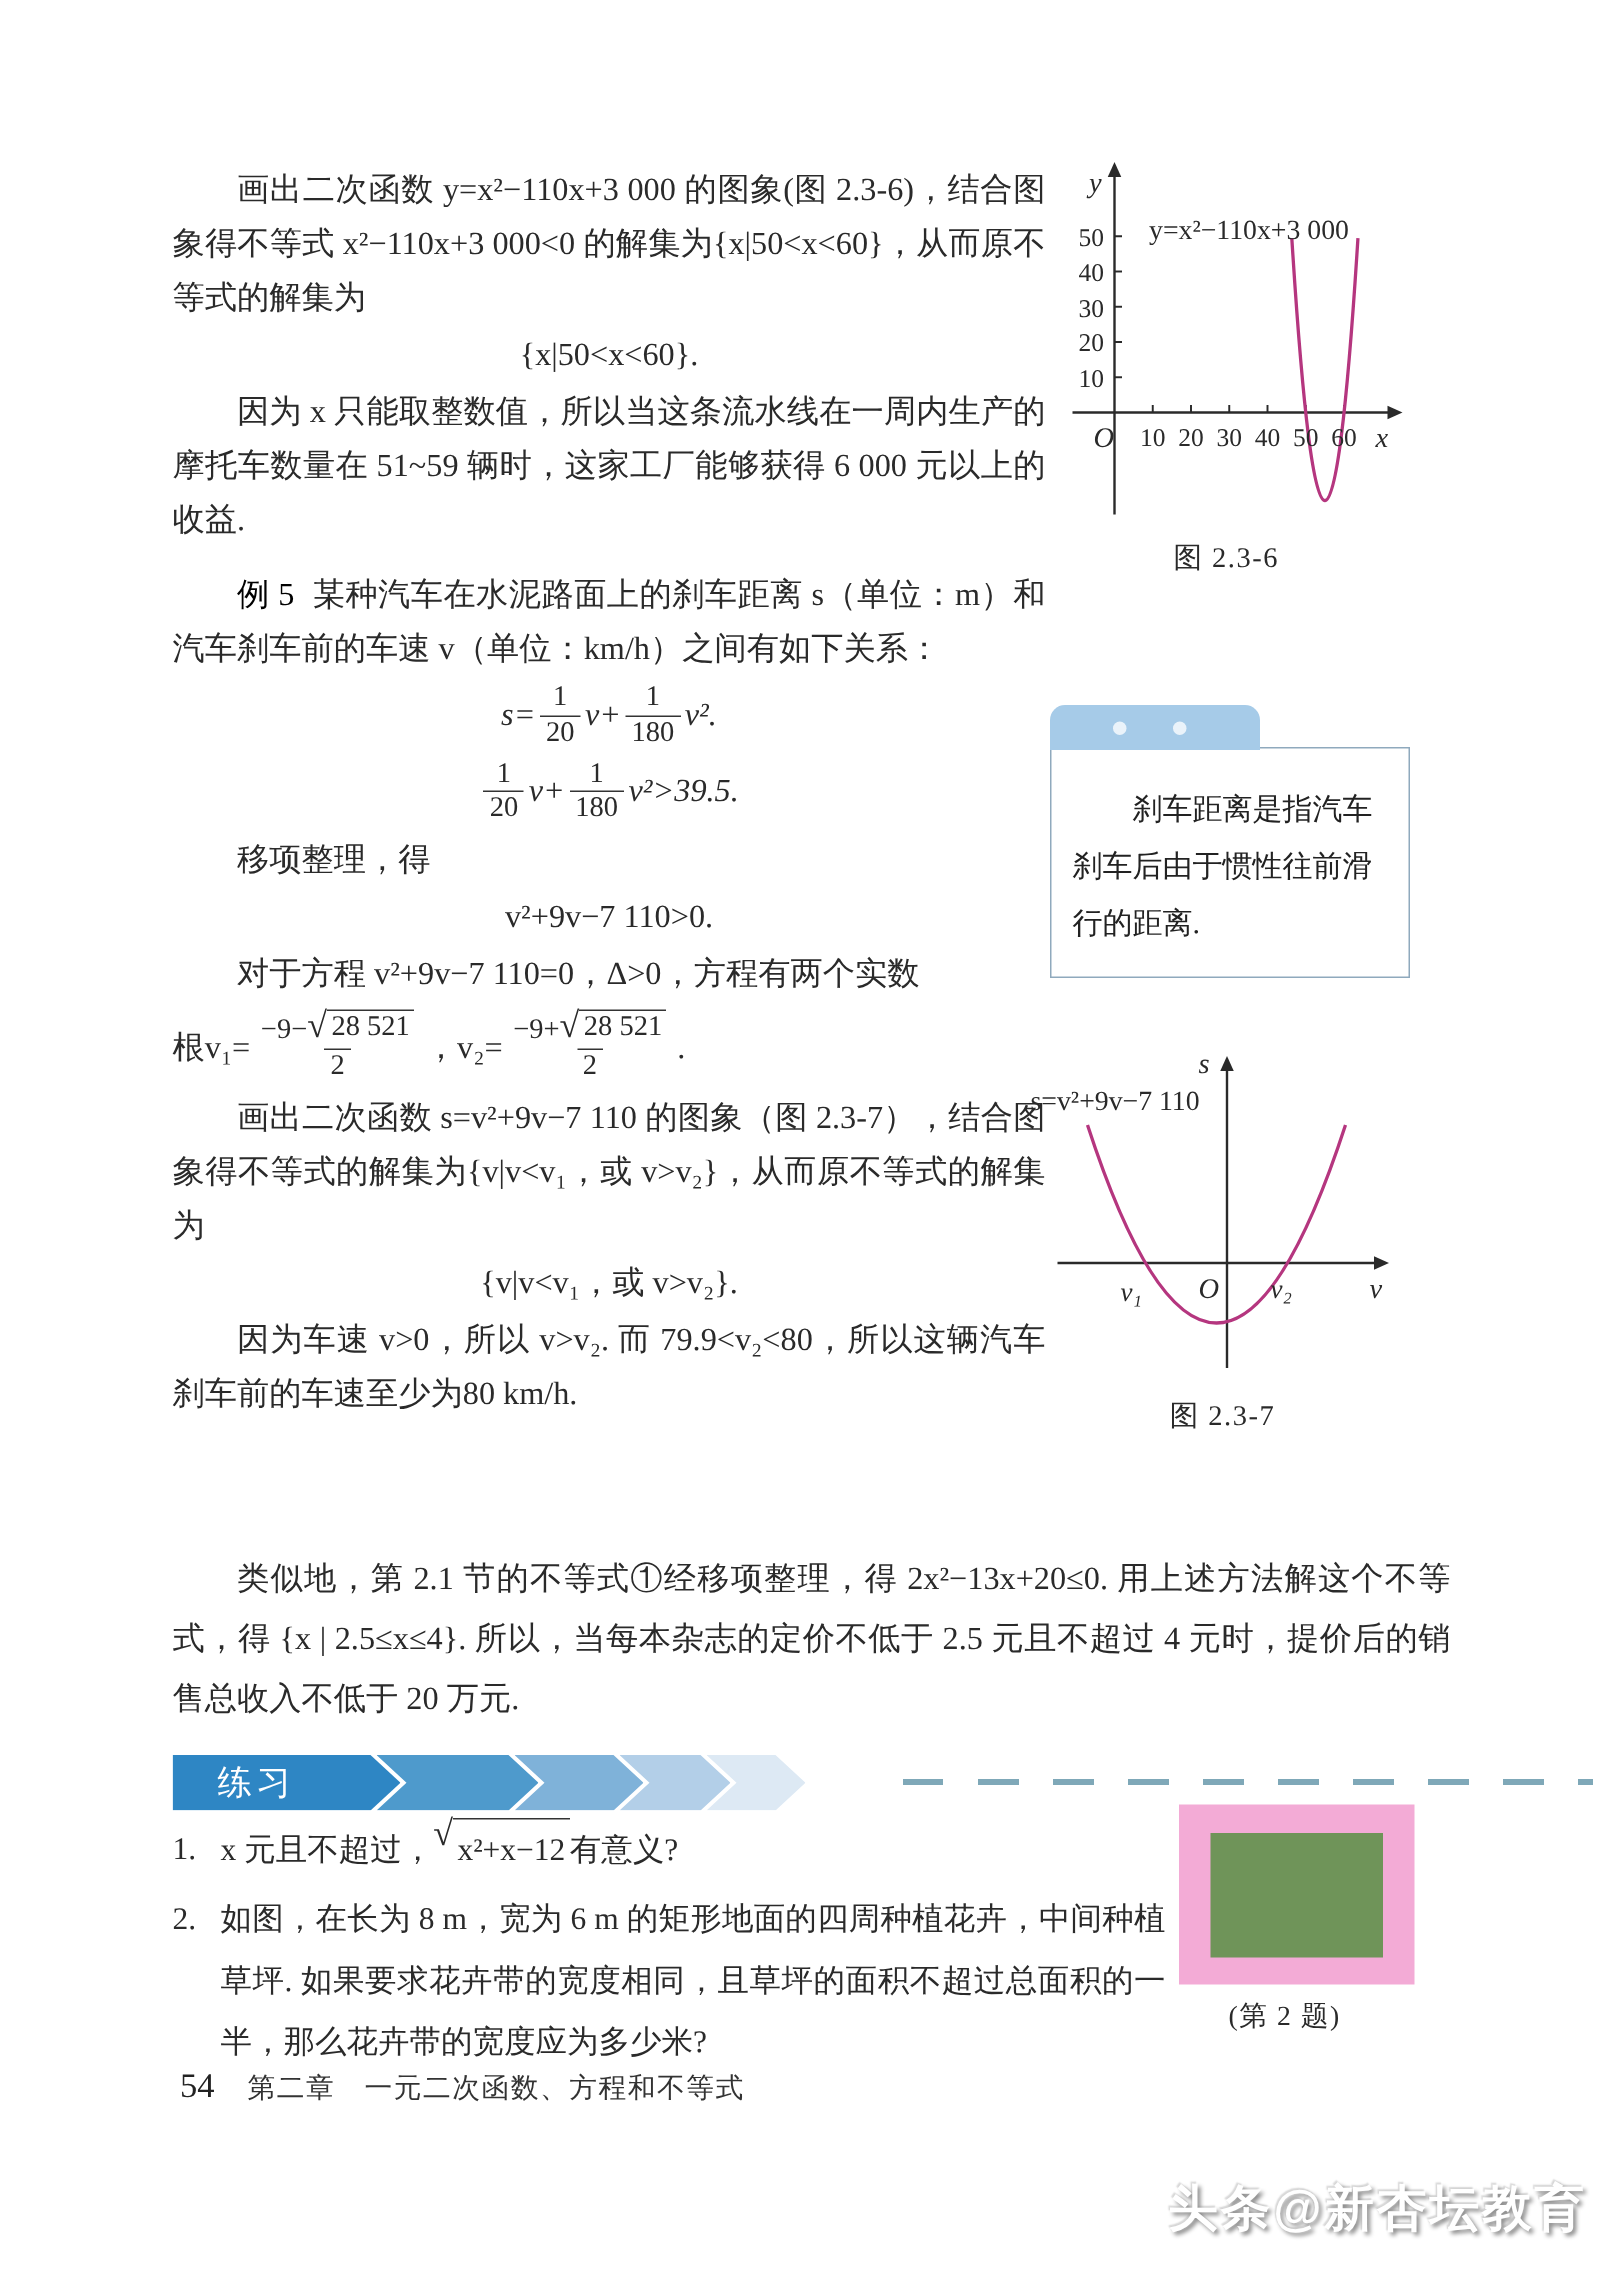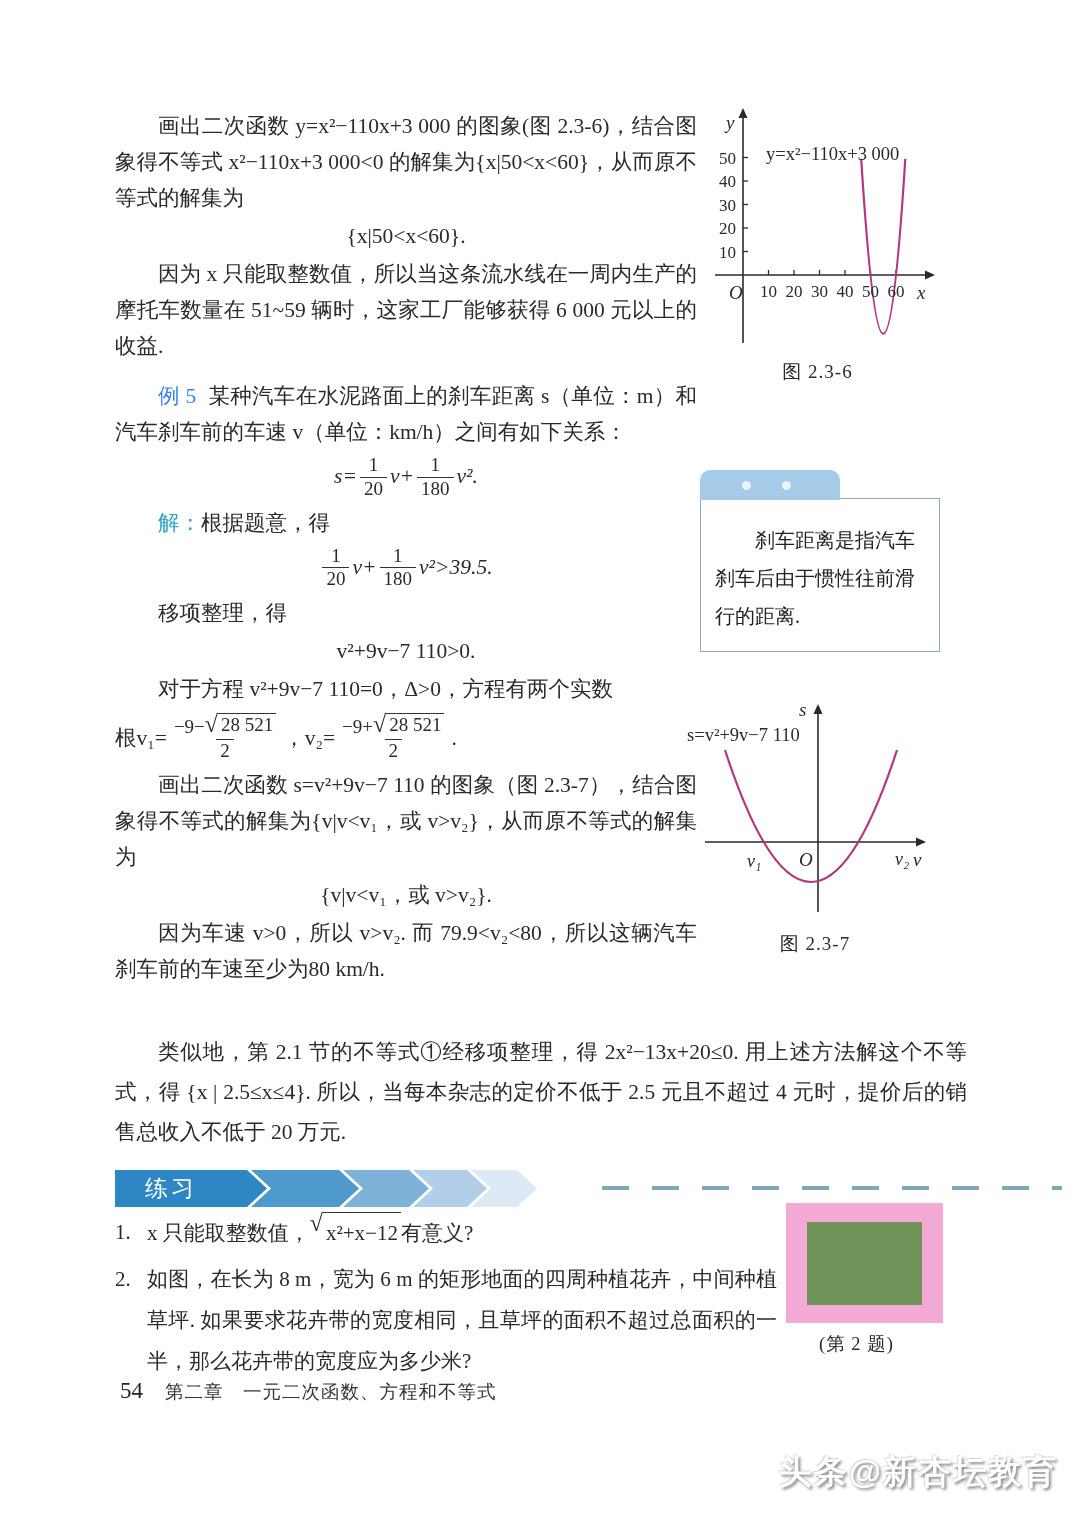--- a/index.html
+++ b/index.html
@@ -9,21 +9,21 @@
   }
   p{margin:0;}
   .col-main{
     position:absolute;left:115px;top:108px;width:582px;
     font-size:21.5px;line-height:36px;text-align:justify;
   }
   .ind{text-indent:2em;}
   .mt{margin-top:14px;}
   .centerline{text-align:center;margin:2px 0;}
   .teal{color:#2ea3c4;}
-  .teal-b{color:#3b82f6;margin-right:12px;}
+  .teal-b{color:#000000;margin-right:12px;}
   
   .eq{display:flex;justify-content:center;align-items:center;margin:4px 0;line-height:1.2;text-indent:0;}
   .eq .pc{font-style:italic;}
   .frac{display:inline-flex;flex-direction:column;align-items:center;margin:0 3px;font-size:19px;line-height:1.2;}
   .frac .fd{border-top:1.6px solid #333;padding:0 4px;}
   .frac .fn{padding:0 4px;}
   .sqrt{display:inline-flex;align-items:flex-start;}
   .sqrt .rs{font-size:24px;line-height:1;transform:translateY(-1px);}
   .sqrt .rad{border-top:1.6px solid #333;padding:0 3px;}
   .roots-line{display:flex;align-items:center;line-height:1.25;margin:6px 0 4px 0;text-indent:0;flex-wrap:nowrap;white-space:nowrap;}
@@ -95,21 +95,20 @@
         <span class="fd">20</span>
       </span>
     <span class="pc">v+</span>
     <span class="frac">
         <span class="fn">1</span>
         <span class="fd">180</span>
       </span>
     <span class="pc">v².</span>
   </div>
 
-  <p class="ind"><span class="teal">解：</span><span>根据题意，得</span></p>
 
   <div class="eq">
     <span class="frac">
         <span class="fn">1</span>
         <span class="fd">20</span>
       </span>
     <span class="pc">v+</span>
     <span class="frac">
         <span class="fn">1</span>
         <span class="fd">180</span>
@@ -205,21 +204,21 @@
       <line x1="133" y1="11" x2="133" y2="212" stroke="#2a2a2a" stroke-width="1.6"></line>
       <polygon points="133,4 128.5,14 137.5,14" fill="#2a2a2a"></polygon>
       <line x1="20" y1="142" x2="234" y2="142" stroke="#2a2a2a" stroke-width="1.6"></line>
       <polygon points="241,142 231,137.5 231,146.5" fill="#2a2a2a"></polygon>
       <path d="M40,50 Q126,314 212,50" fill="none" stroke="#b5367f" stroke-width="2.2"></path>
     </svg>
     <span class="axis-label" style="left:114px;top:0px;">s</span>
     <span class="axis-label" style="left:228px;top:150px;">v</span>
     <span class="o-label" style="left:114px;top:150px;">O</span>
     <span class="axis-label" style="left:62px;top:152px;font-size:18px;">v₁</span>
-    <span class="axis-label" style="left:162px;top:150px;font-size:18px;margin-left:48px;">v₂</span>
+    <span class="axis-label" style="left:162px;top:150px;font-size:18px;">v₂</span>
     <span class="eq-label" style="left:2px;top:26px;">s=v²+9v−7 110</span>
   </div>
   <div class="caption">图 2.3-7</div>
 </div>
 
 <p class="summary">类似地，第 2.1 节的不等式①经移项整理，得 2x²−13x+20≤0. 用上述方法解这个不等式，得 {x | 2.5≤x≤4}. 所以，当每本杂志的定价不低于 2.5 元且不超过 4 元时，提价后的销售总收入不低于 20 万元.</p>
 
 <div class="banner">
   <div class="chev lead">
       <span>练习</span>
@@ -228,21 +227,21 @@
   <div class="chev c3"></div>
   <div class="chev c4"></div>
   <div class="chev c5"></div>
 </div>
 <div class="dashes"></div>
 
 <div class="practice">
   <div class="pq">
     <span class="qnum">1.</span>
     <span class="q1line">
-      <span>x 只能取整数值，</span>
+      <span>x 元且不超过，</span>
       <span class="sqrt">
           <span class="rs">√</span>
           <span class="rad pc">x²+x−12</span>
         </span>
       <span>有意义?</span>
     </span>
   </div>
   <div class="pq">
     <span class="qnum">2.</span>
     <span>如图，在长为 8 m，宽为 6 m 的矩形地面的四周种植花卉，中间种植草坪. 如果要求花卉带的宽度相同，且草坪的面积不超过总面积的一半，那么花卉带的宽度应为多少米?</span>

